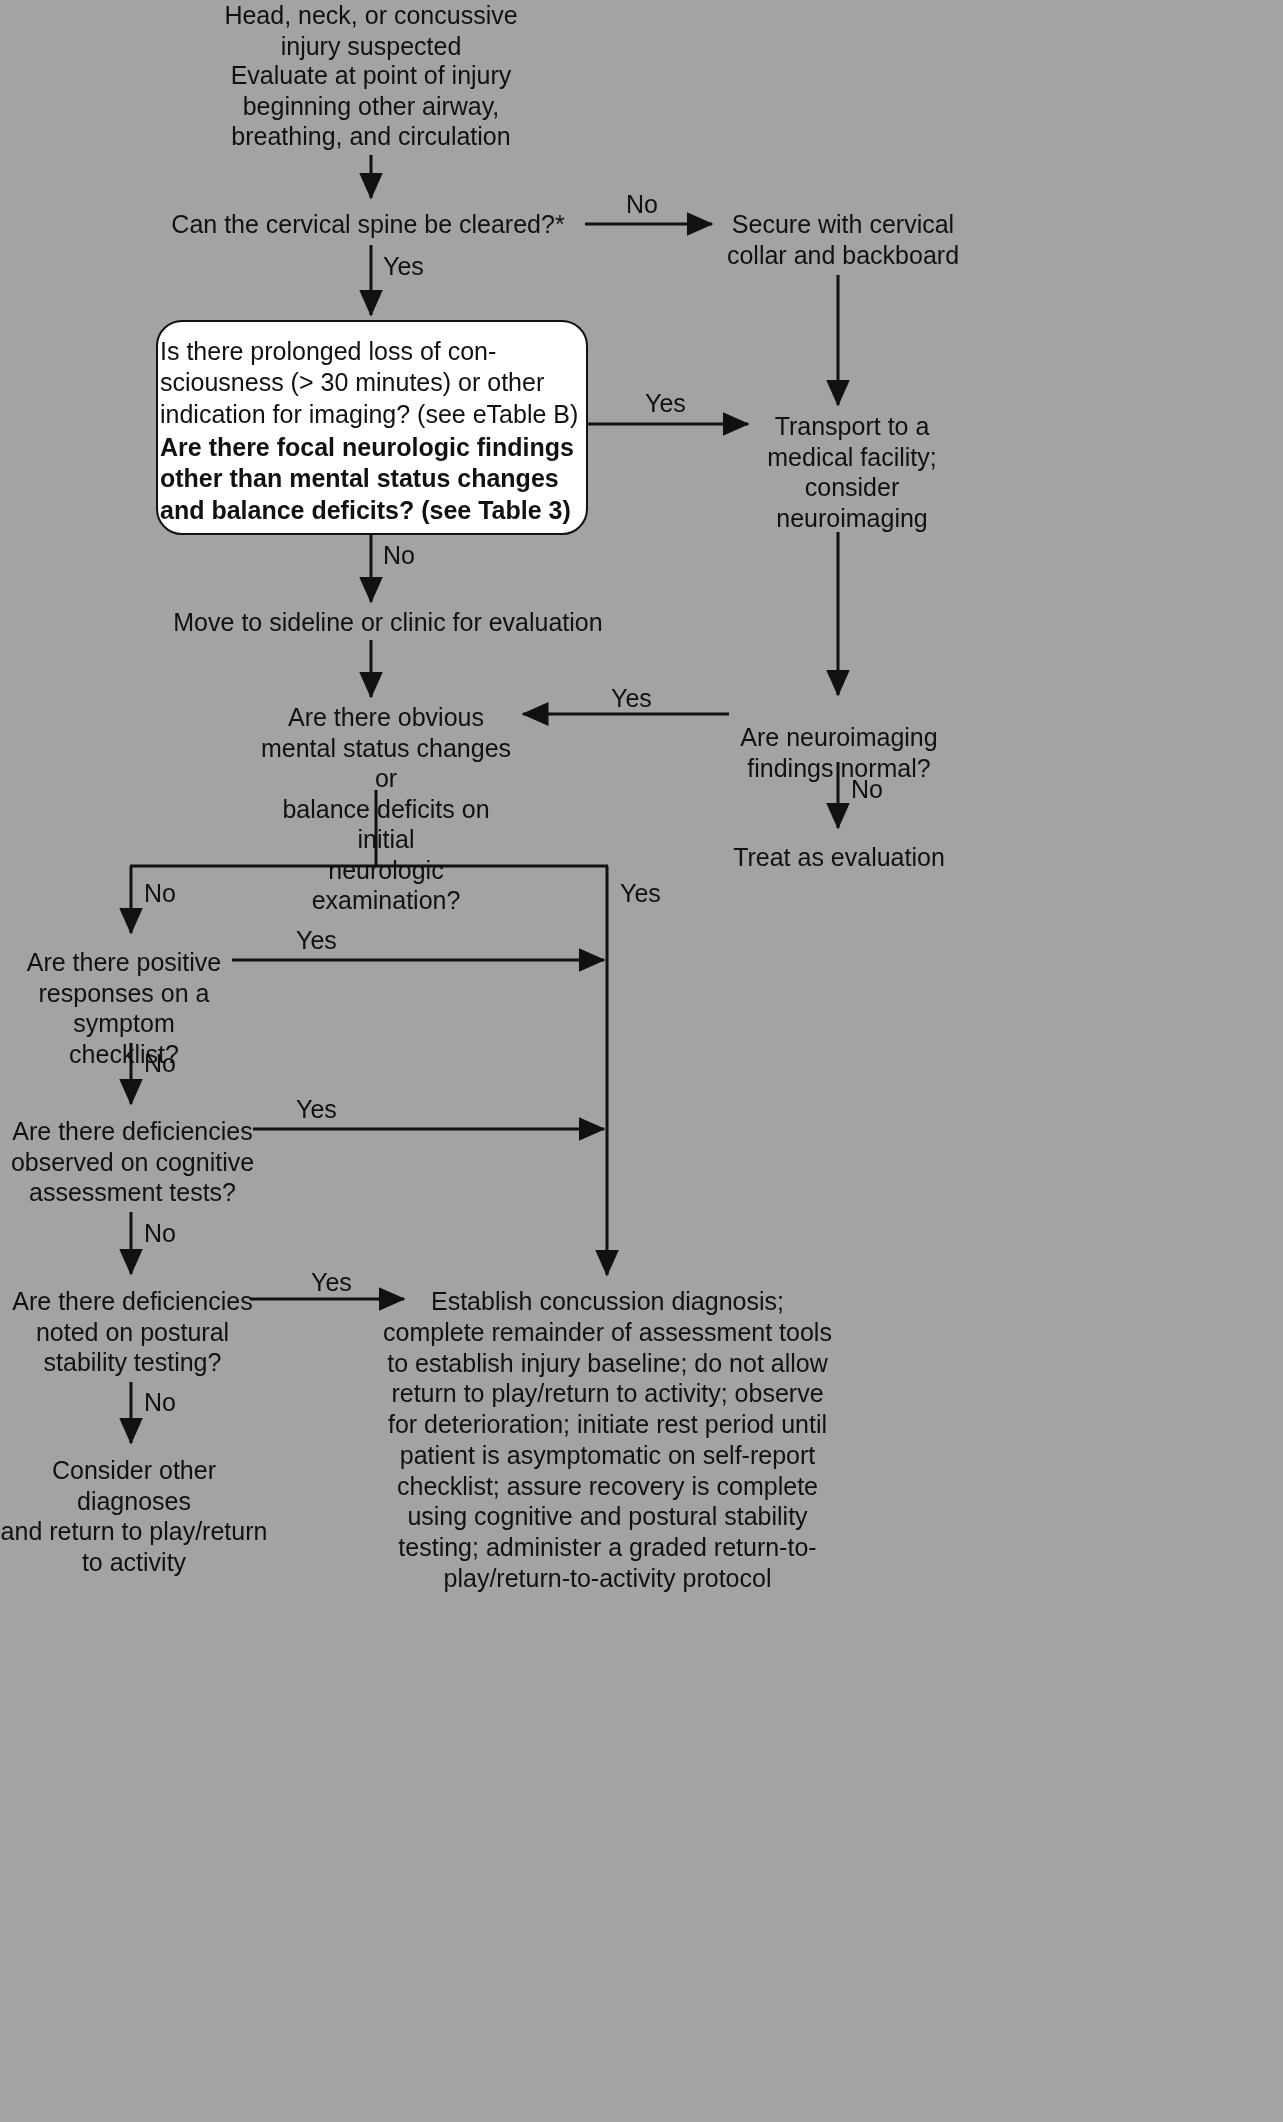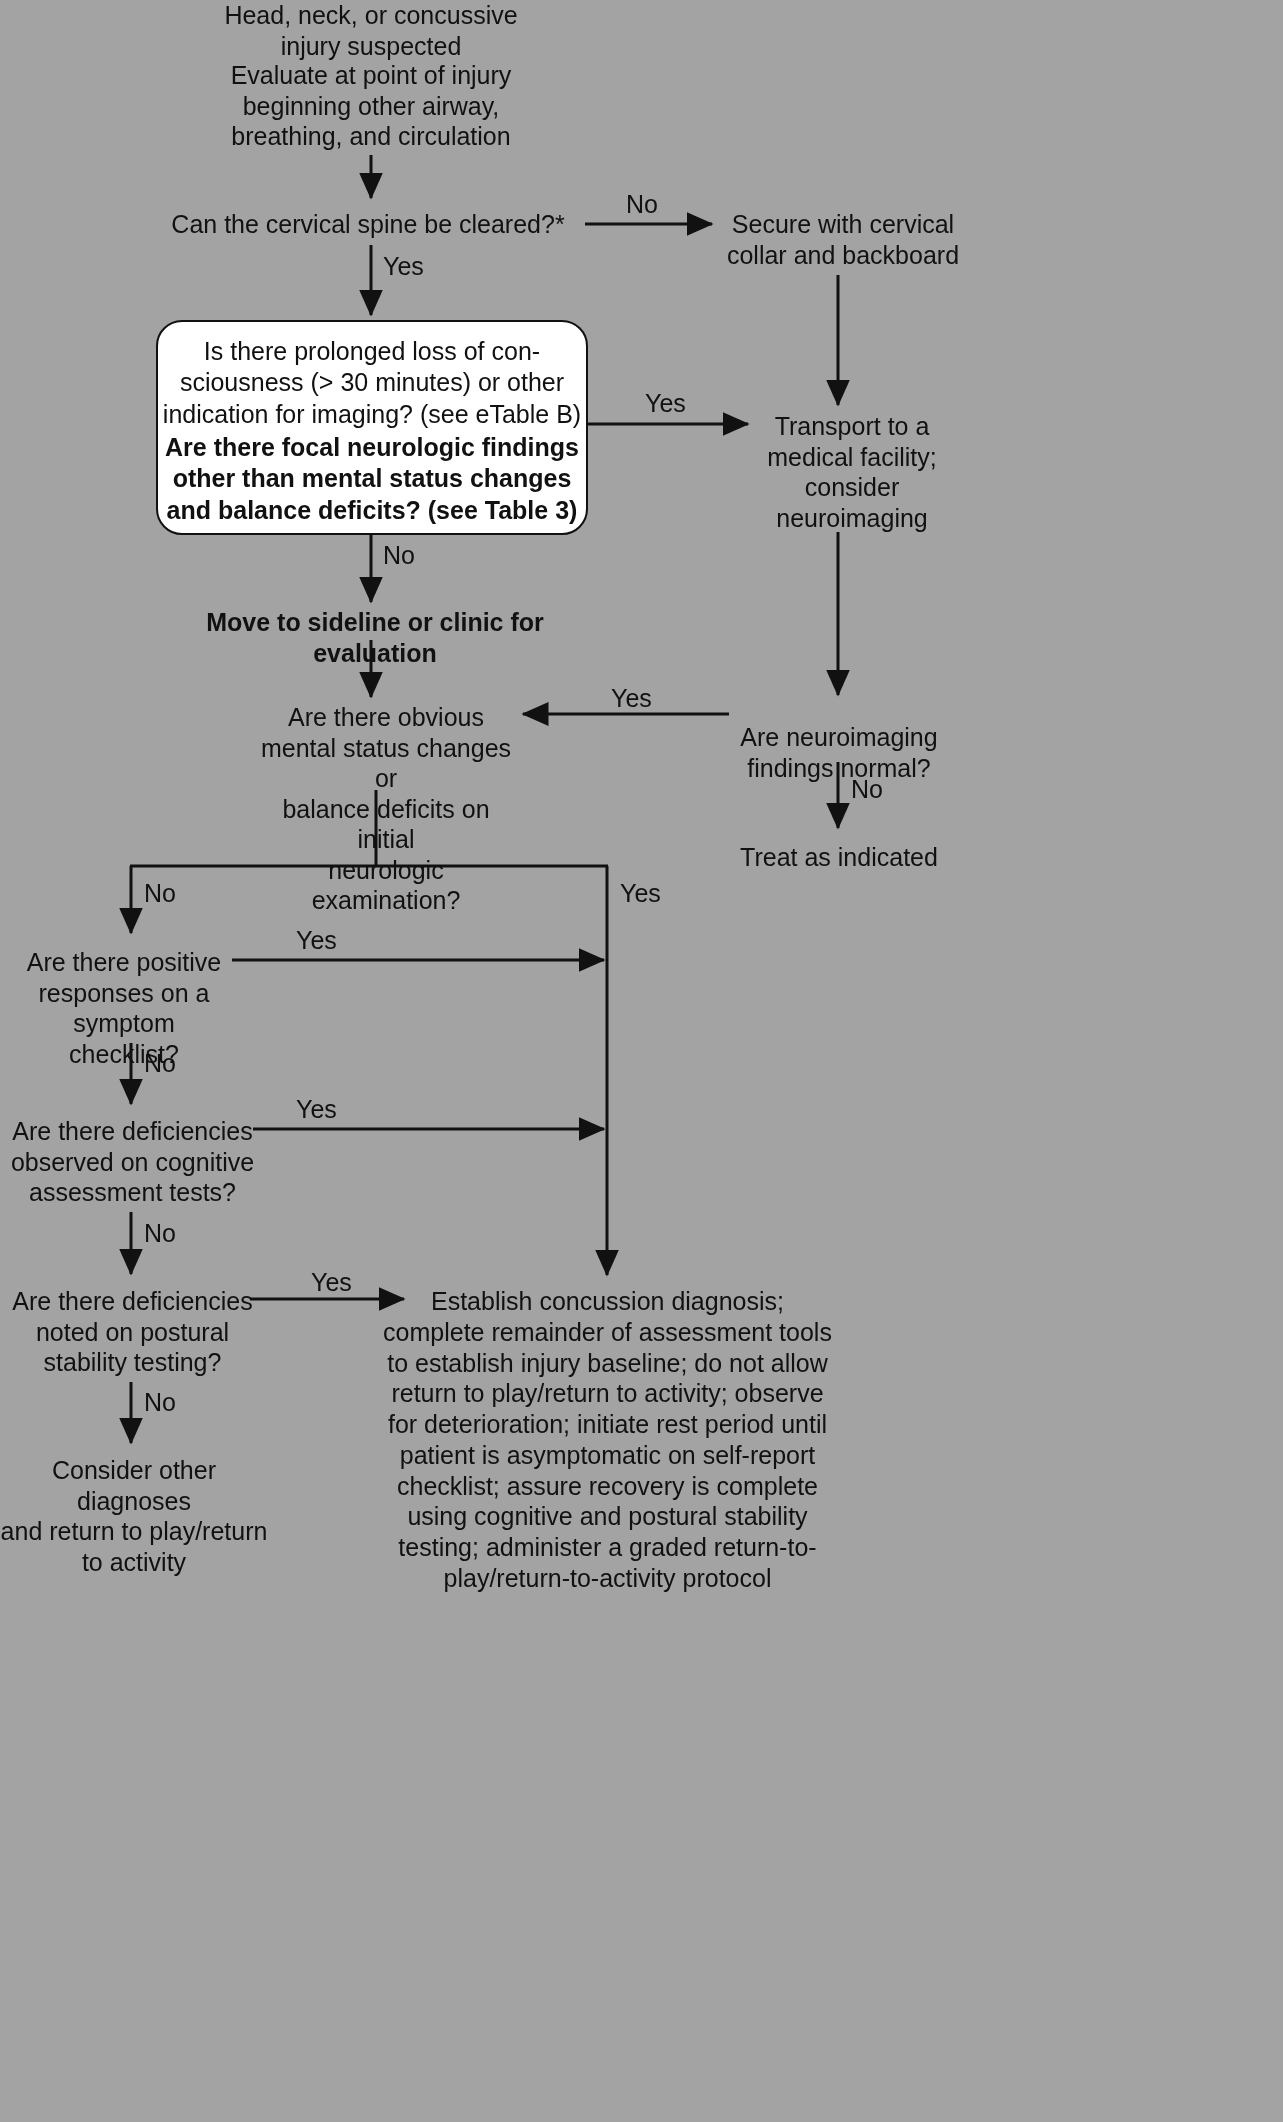--- a/index.html
+++ b/index.html
@@ -26,21 +26,20 @@
   }
   .node-box {
     position: absolute;
     border: 2.5px solid #111111;
     border-radius: 26px;
     box-sizing: border-box;
     background: #ffffff;
   }
   .boxtext {
     position: absolute;
-    text-align: center;
     font-size: 25px;
     line-height: 1.25;
     white-space: pre-line;
     color: #111111;
   }
   .edge-label {
     position: absolute;
     font-size: 25px;
     color: #111111;
     line-height: 1;
@@ -135,31 +134,31 @@
 
   <div class="boxtext" style="left:160px; top:432px; width:424px;font-weight:bold;">Are there focal neurologic findings
 other than mental status changes
 and balance deficits? (see Table 3)</div>
 
   <div class="node" style="left:752px; top:411px; width:200px;">Transport to a
 medical facility;
 consider
 neuroimaging</div>
 
-  <div class="node" style="left:145px; top:607px; width:460px;font-weight:bold;">Move to sideline or clinic for evaluation</div>
+  <div class="node" style="left:158px; top:607px; width:460px;">Move to sideline or clinic for evaluation</div>
 
   <div class="node" style="left:251px; top:702px; width:270px;">Are there obvious
 mental status changes or
 balance deficits on initial
 neurologic examination?</div>
 
   <div class="node" style="left:733px; top:722px; width:212px;">Are neuroimaging
 findings normal?</div>
 
-  <div class="node" style="left:733px; top:842px; width:212px;">Treat as indicated</div>
+  <div class="node" style="left:733px; top:842px; width:212px;">Treat as evaluation</div>
 
   <div class="node" style="left:16px; top:947px; width:216px;">Are there positive
 responses on a
 symptom checklist?</div>
 
   <div class="node" style="left:10px; top:1116px; width:245px;">Are there deficiencies
 observed on cognitive
 assessment tests?</div>
 
   <div class="node" style="left:10px; top:1286px; width:245px;">Are there deficiencies

